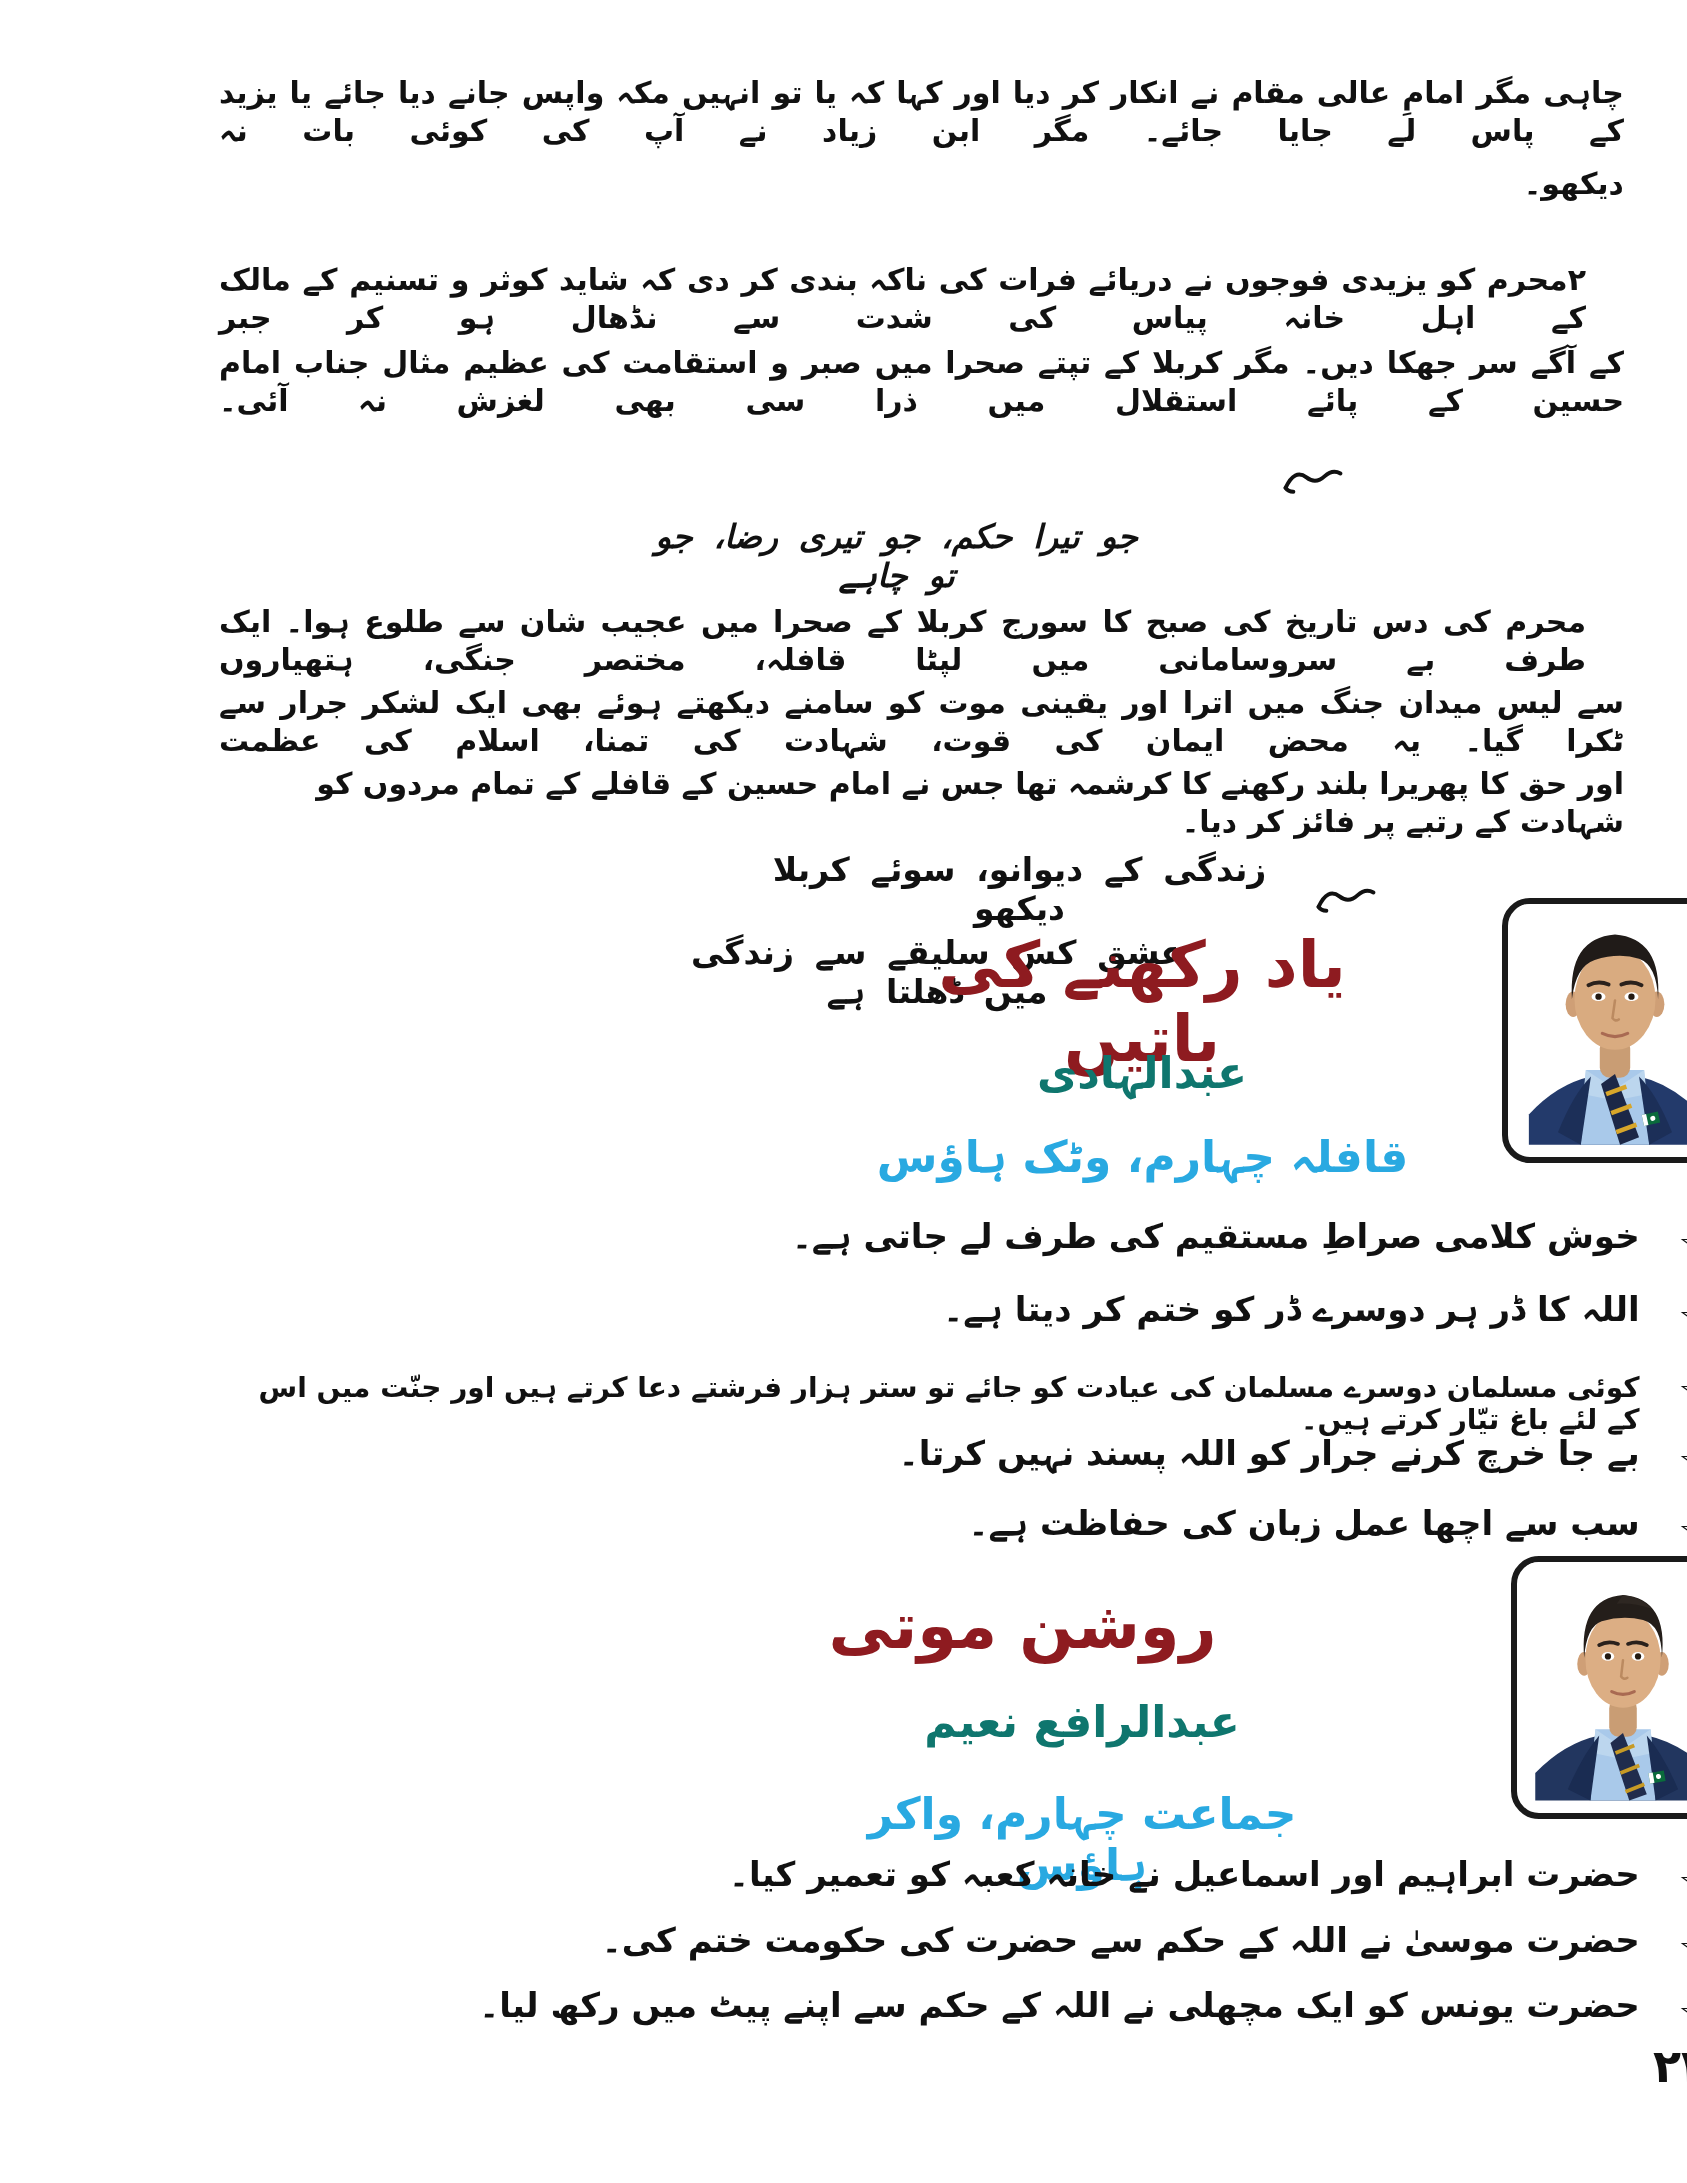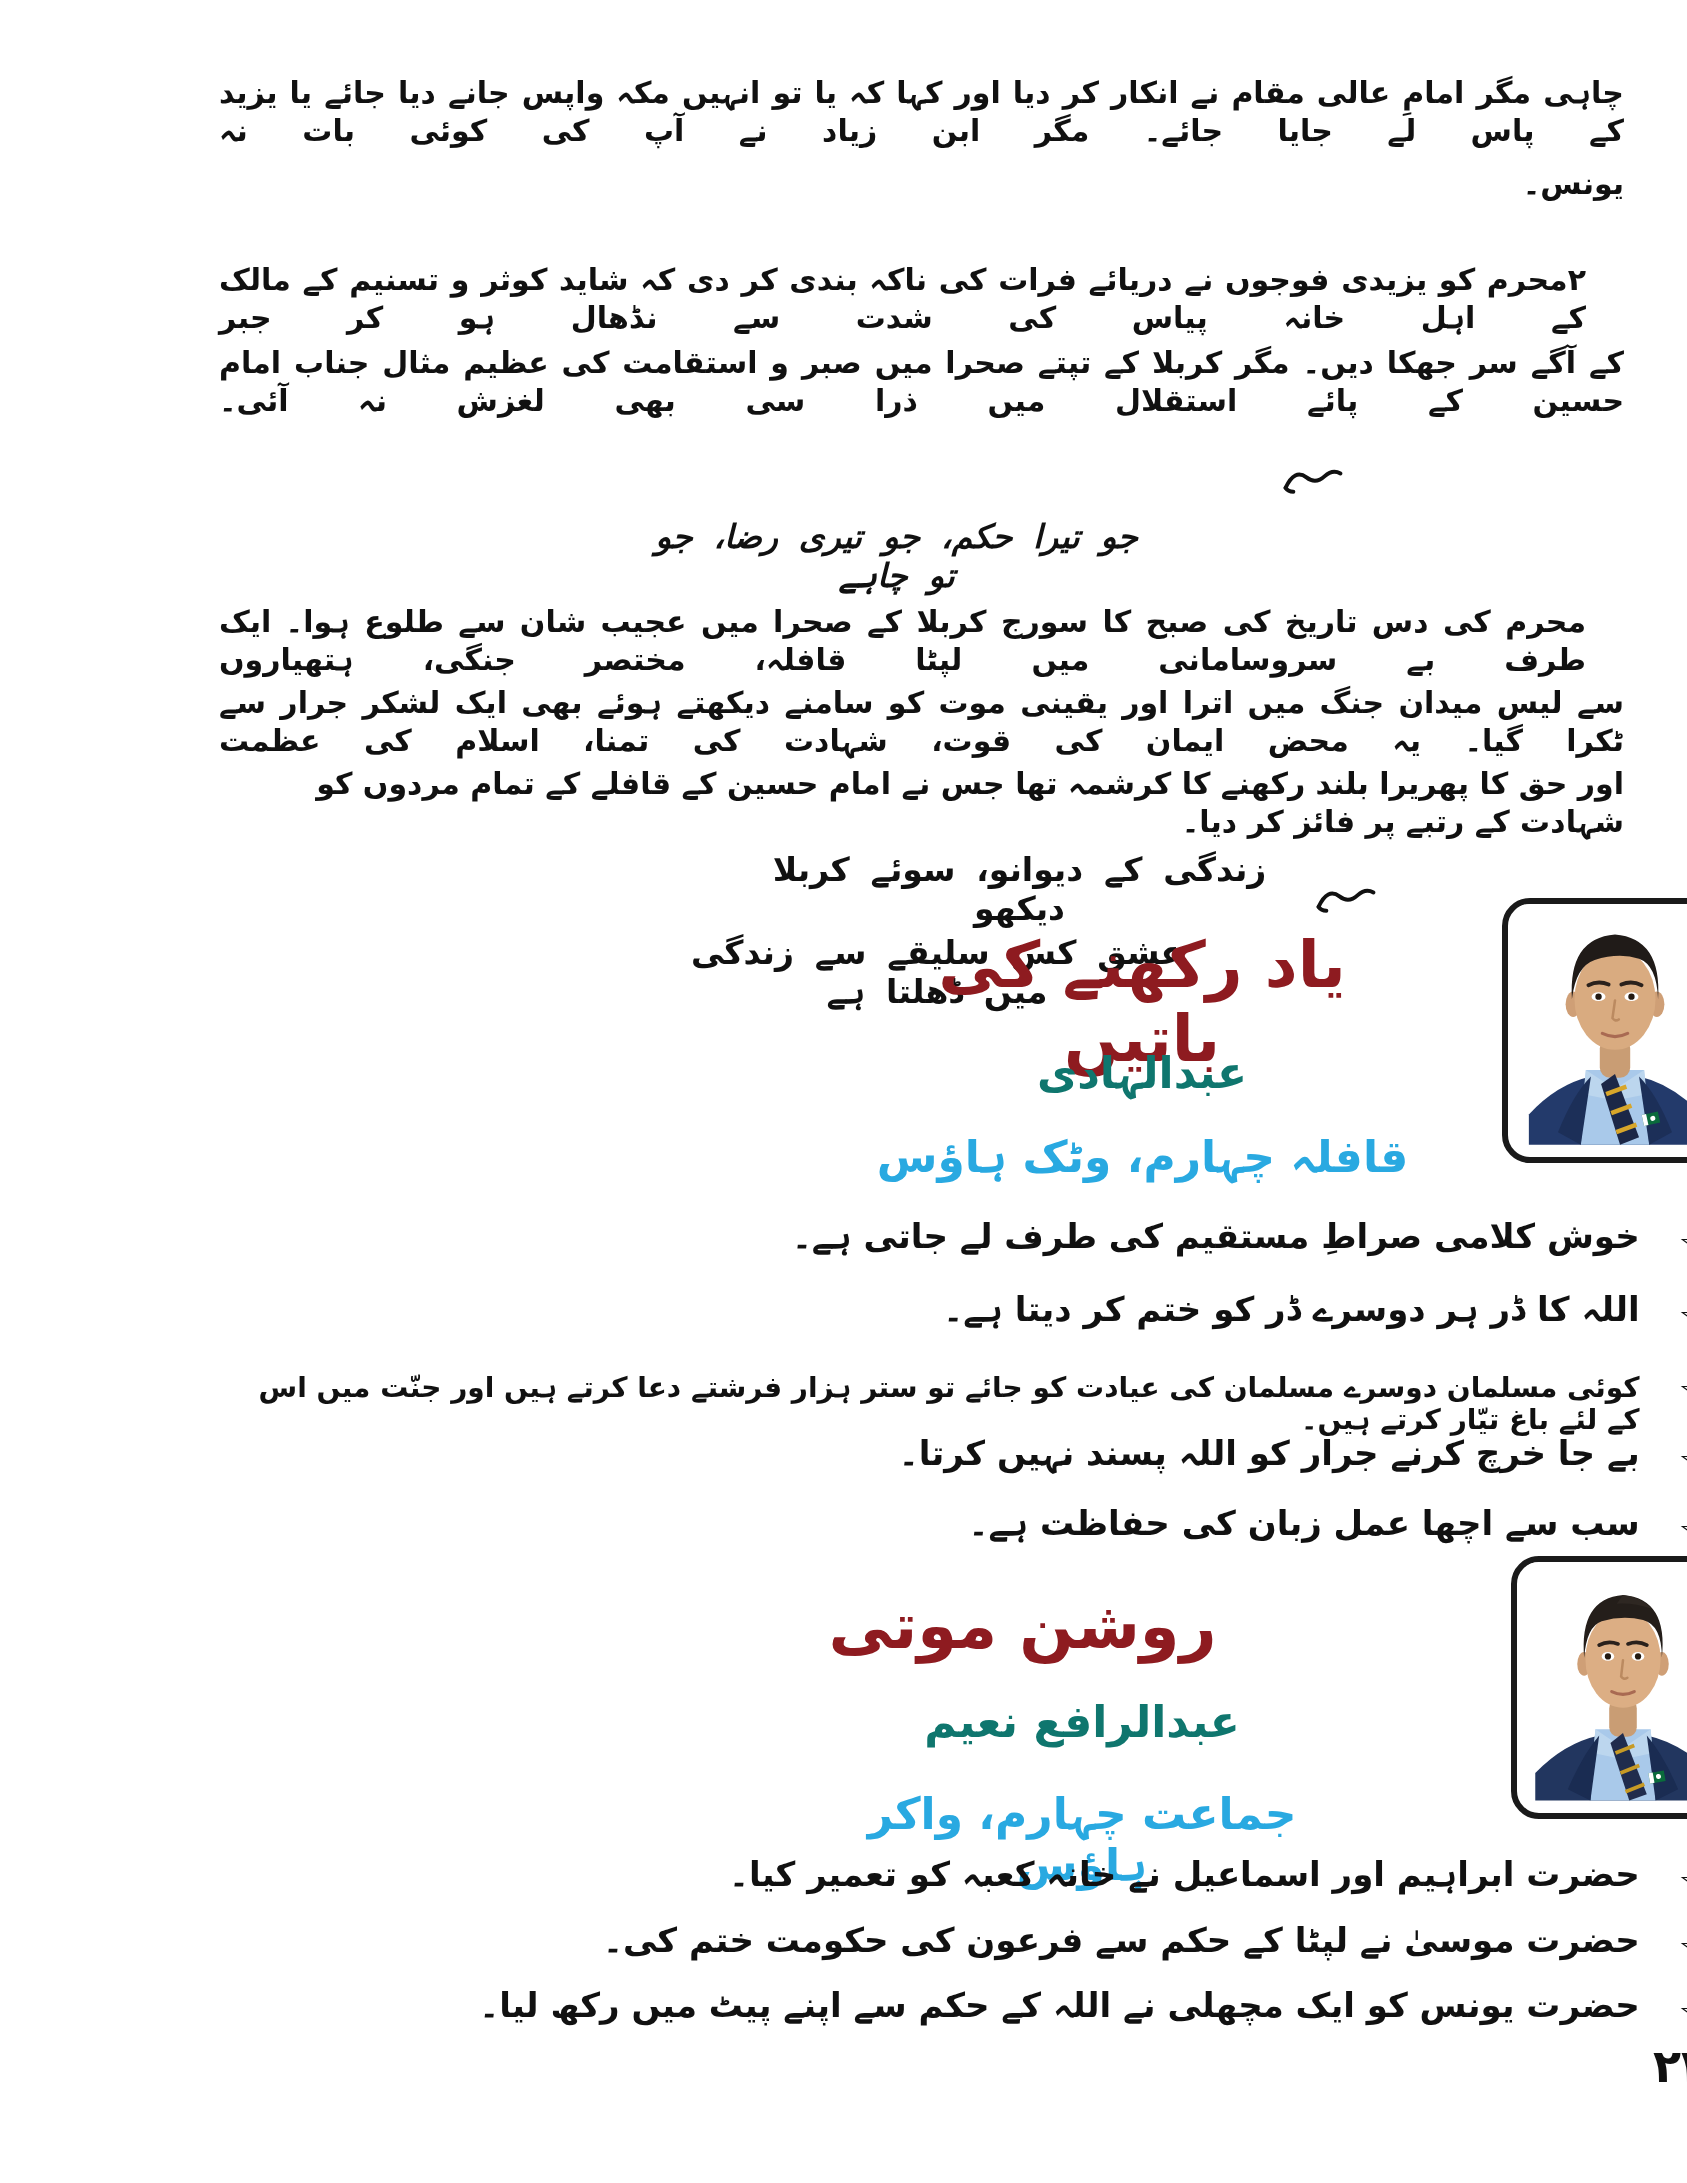--- a/index.html
+++ b/index.html
@@ -118,21 +118,21 @@
   .b2-0{top:1855px;}
   .b2-1{top:1921px;}
   .b2-2{top:1986px;}
 </style>
 </head>
 <body>
 
 <div class="page">
 
   <div class="uline just p1l1">چاہی مگر امامِ عالی مقام نے انکار کر دیا اور کہا کہ یا تو انہیں مکہ واپس جانے دیا جائے یا یزید کے پاس لے جایا جائے۔ مگر ابن زیاد نے آپ کی کوئی بات نہ</div>
-  <div class="uline rightal p1l2">یونس۔</div>
+  <div class="uline rightal p1l2">دیکھو۔</div>
 
   <div class="uline just indent p2l1">۲محرم کو یزیدی فوجوں نے دریائے فرات کی ناکہ بندی کر دی کہ شاید کوثر و تسنیم کے مالک کے اہل خانہ پیاس کی شدت سے نڈھال ہو کر جبر</div>
   <div class="uline just p2l2">کے آگے سر جھکا دیں۔ مگر کربلا کے تپتے صحرا میں صبر و استقامت کی عظیم مثال جناب امام حسین کے پائے استقلال میں ذرا سی بھی لغزش نہ آئی۔</div>
 
   <span class="verse-mark mark1">
     <svg width="64" height="34" viewBox="0 0 96 52" xmlns="http://www.w3.org/2000/svg">
       <path d="M6 38 Q20 8 38 22 Q52 33 66 20 Q78 9 90 16" fill="none" stroke="#111111" stroke-width="6" stroke-linecap="round"></path>
       <path d="M6 38 Q10 44 18 44" fill="none" stroke="#111111" stroke-width="6" stroke-linecap="round"></path>
     </svg>
   </span>
@@ -272,21 +272,21 @@
       </g>
     </svg>
   </div>
 
   <div class="bullet-row b2-0">
     <span class="bullet-star">☆</span>
     <span class="bullet-text">حضرت ابراہیم اور اسماعیل نے خانہ کعبہ کو تعمیر کیا۔</span>
   </div>
   <div class="bullet-row b2-1">
     <span class="bullet-star">☆</span>
-    <span class="bullet-text">حضرت موسیٰ نے لپٹا کے حکم سے فرعون کی حکومت ختم کی۔</span>
+    <span class="bullet-text">حضرت موسیٰ نے اللہ کے حکم سے حضرت کی حکومت ختم کی۔</span>
   </div>
   <div class="bullet-row b2-2">
     <span class="bullet-star">☆</span>
     <span class="bullet-text">حضرت یونس کو ایک مچھلی نے اللہ کے حکم سے اپنے پیٹ میں رکھ لیا۔</span>
   </div>
 
   <div class="page-number">۲۲</div>
 
 </div>
 

